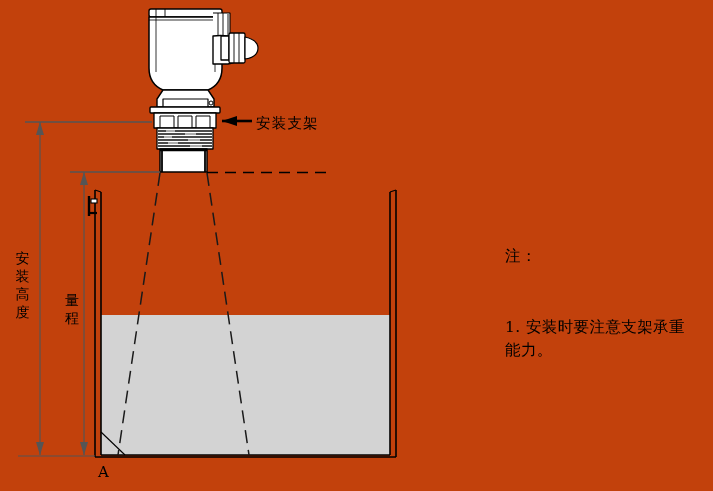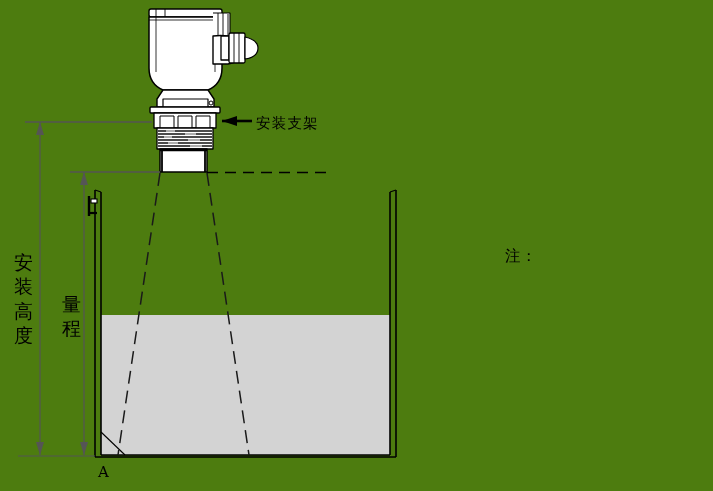--- a/index.html
+++ b/index.html
@@ -7,21 +7,21 @@
     padding: 0;
     background: #ffffff;
   }
   body {
     font-family: "DejaVu Sans", "Liberation Sans", sans-serif;
   }
   #stage {
     position: relative;
     width: 713px;
     height: 491px;
-    background: #4d7c0f;
+    background: #c2410c;
     overflow: hidden;
   }
   #diagram-svg {
     position: absolute;
     left: 0;
     top: 0;
   }
   .note-block {
     position: absolute;
     left: 505px;
@@ -44,21 +44,21 @@
     font-size: 14.5px;
     letter-spacing: 1.2px;
     white-space: nowrap;
   }
   .label-bracket { left: 256px; top: 114px; }
   .label-face    { left: 231px; top: 153px; }
   .vlabel {
     position: absolute;
     color: #000000;
     font-family: "DejaVu Serif", "Liberation Serif", serif;
-    font-size: 19px;
+    font-size: 14px;
     line-height: 1.28;
     width: 17px;
     text-align: center;
     white-space: pre-wrap;
     word-break: break-all;
   }
   .vlabel-height { left: 14px; top: 250px; }
   .vlabel-range  { left: 62px; top: 292px; text-align: right; }
   .point-a {
     position: absolute;
@@ -215,16 +215,17 @@
 
 
   <div class="vlabel vlabel-height">安装高度</div>
 
   <div class="vlabel vlabel-range">量程</div>
 
   <div class="point-a">A</div>
 
   <div class="note-block">
     <span class="note-line">注：</span>
+    <span class="note-line">1. 安装时要注意支架承重能力。</span>
     
   </div>
 
 </div>
 
 </body></html>

